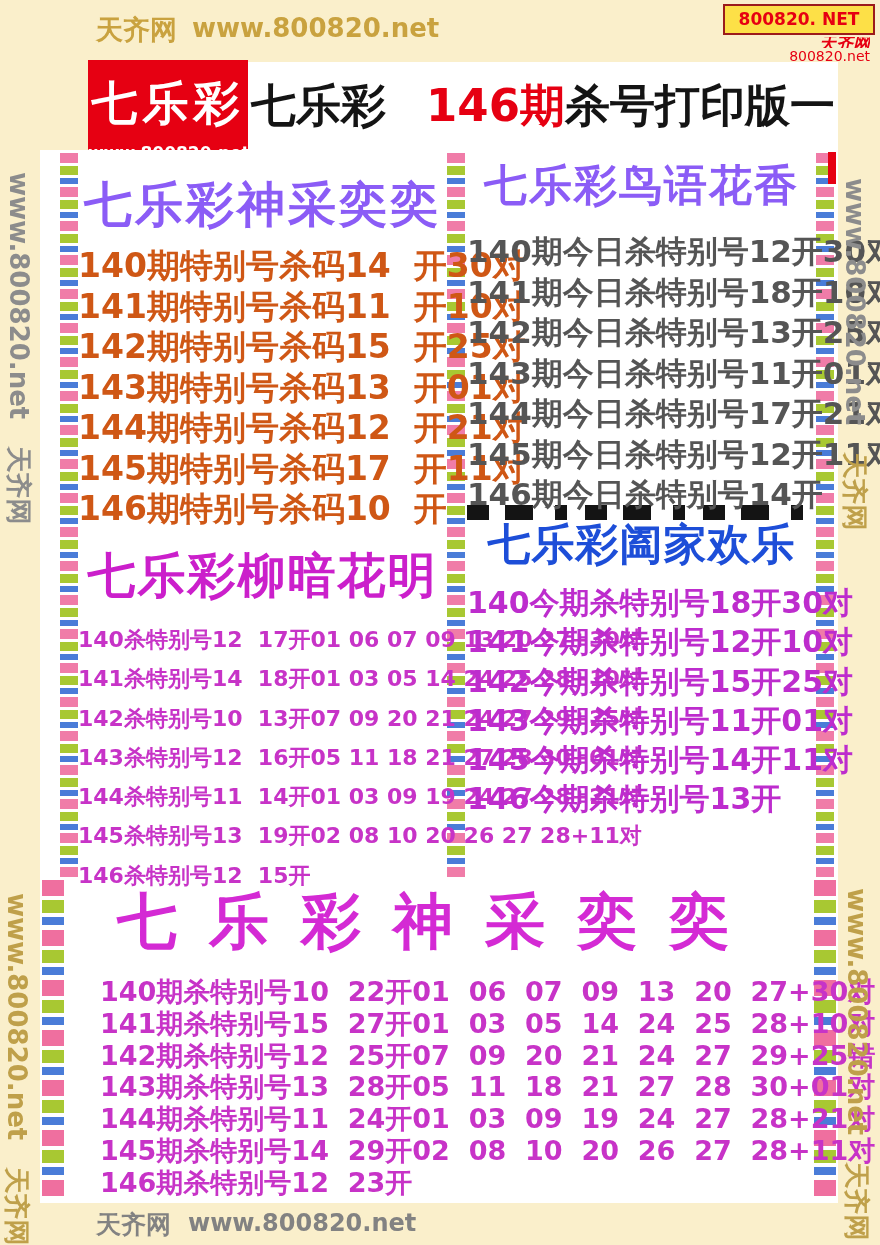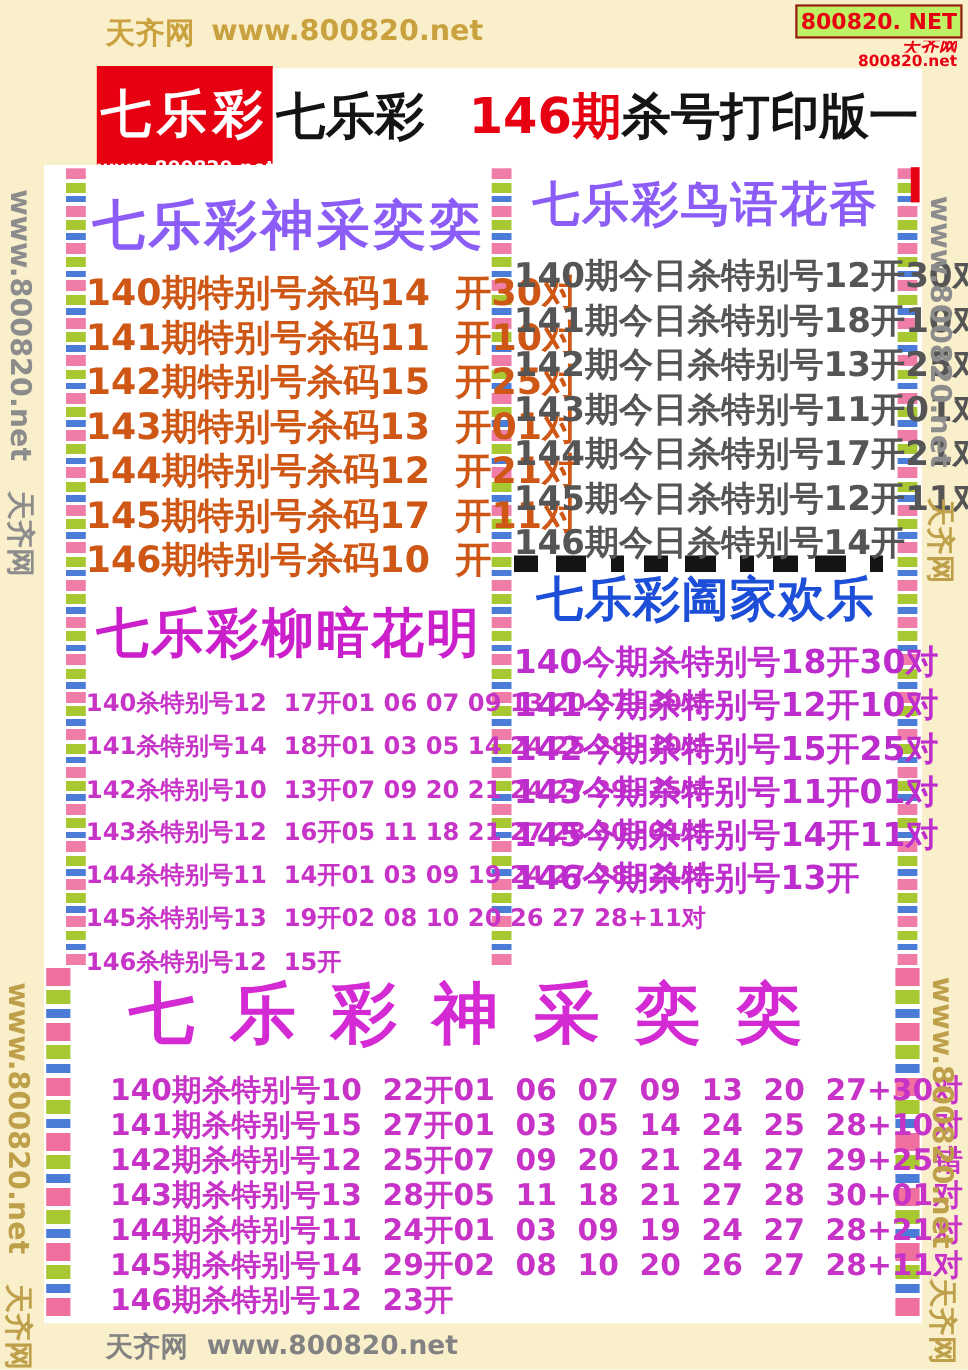--- a/index.html
+++ b/index.html
@@ -2,26 +2,26 @@
 <html><head>
 <meta charset="utf-8">
 <style>
   html,body{margin:0;padding:0;}
   .page{position:relative;width:880px;height:1245px;background:#faefcb;overflow:hidden;
         font-family:"DejaVu Sans","Liberation Sans",sans-serif;}
   
   .hdr-site{position:absolute;left:96px;top:12px;font-size:27px;font-weight:bold;color:#c9a23f;}
   .hdr-url{position:absolute;left:192px;top:13px;font-size:26px;font-weight:bold;color:#c9a23f;}
   
-  .corner-box{position:absolute;right:5px;top:4px;width:148px;height:27px;background:#bef264;
-              border:2px solid #9b1b1b;color:#e60012;font-size:20px;font-weight:bold;
+  .corner-box{position:absolute;right:5px;top:4px;width:148px;height:27px;background:#fde047;
+              border:2px solid #9b1b1b;color:#e60012;font-size:17px;font-weight:bold;
               text-align:center;line-height:26px;}
   .corner-stamp{position:absolute;right:10px;top:37px;text-align:right;color:#e60012;}
   .stamp-scribble{height:11px;overflow:hidden;font-size:17px;font-weight:bold;font-style:italic;line-height:13px;}
-  .stamp-url{font-size:14px;font-weight:bold;line-height:16px;}
+  .stamp-url{font-size:14px;font-weight:normal;line-height:16px;}
   
   .logo{position:absolute;left:88px;top:60px;width:160px;height:103px;background:#e60012;
         color:#fff;text-align:center;}
   .logo-name{font-size:46px;font-weight:bold;letter-spacing:5px;padding-top:13px;}
   .logo-url{font-size:17px;font-weight:bold;margin-top:8px;}
   .banner{position:absolute;left:248px;top:62px;width:590px;height:88px;background:#fff;
           display:flex;align-items:center;justify-content:center;}
   .banner-title{font-size:45px;font-weight:bold;color:#141414;white-space:pre;}
   .banner-title .issue{color:#e60012;margin-left:40px;}
   

